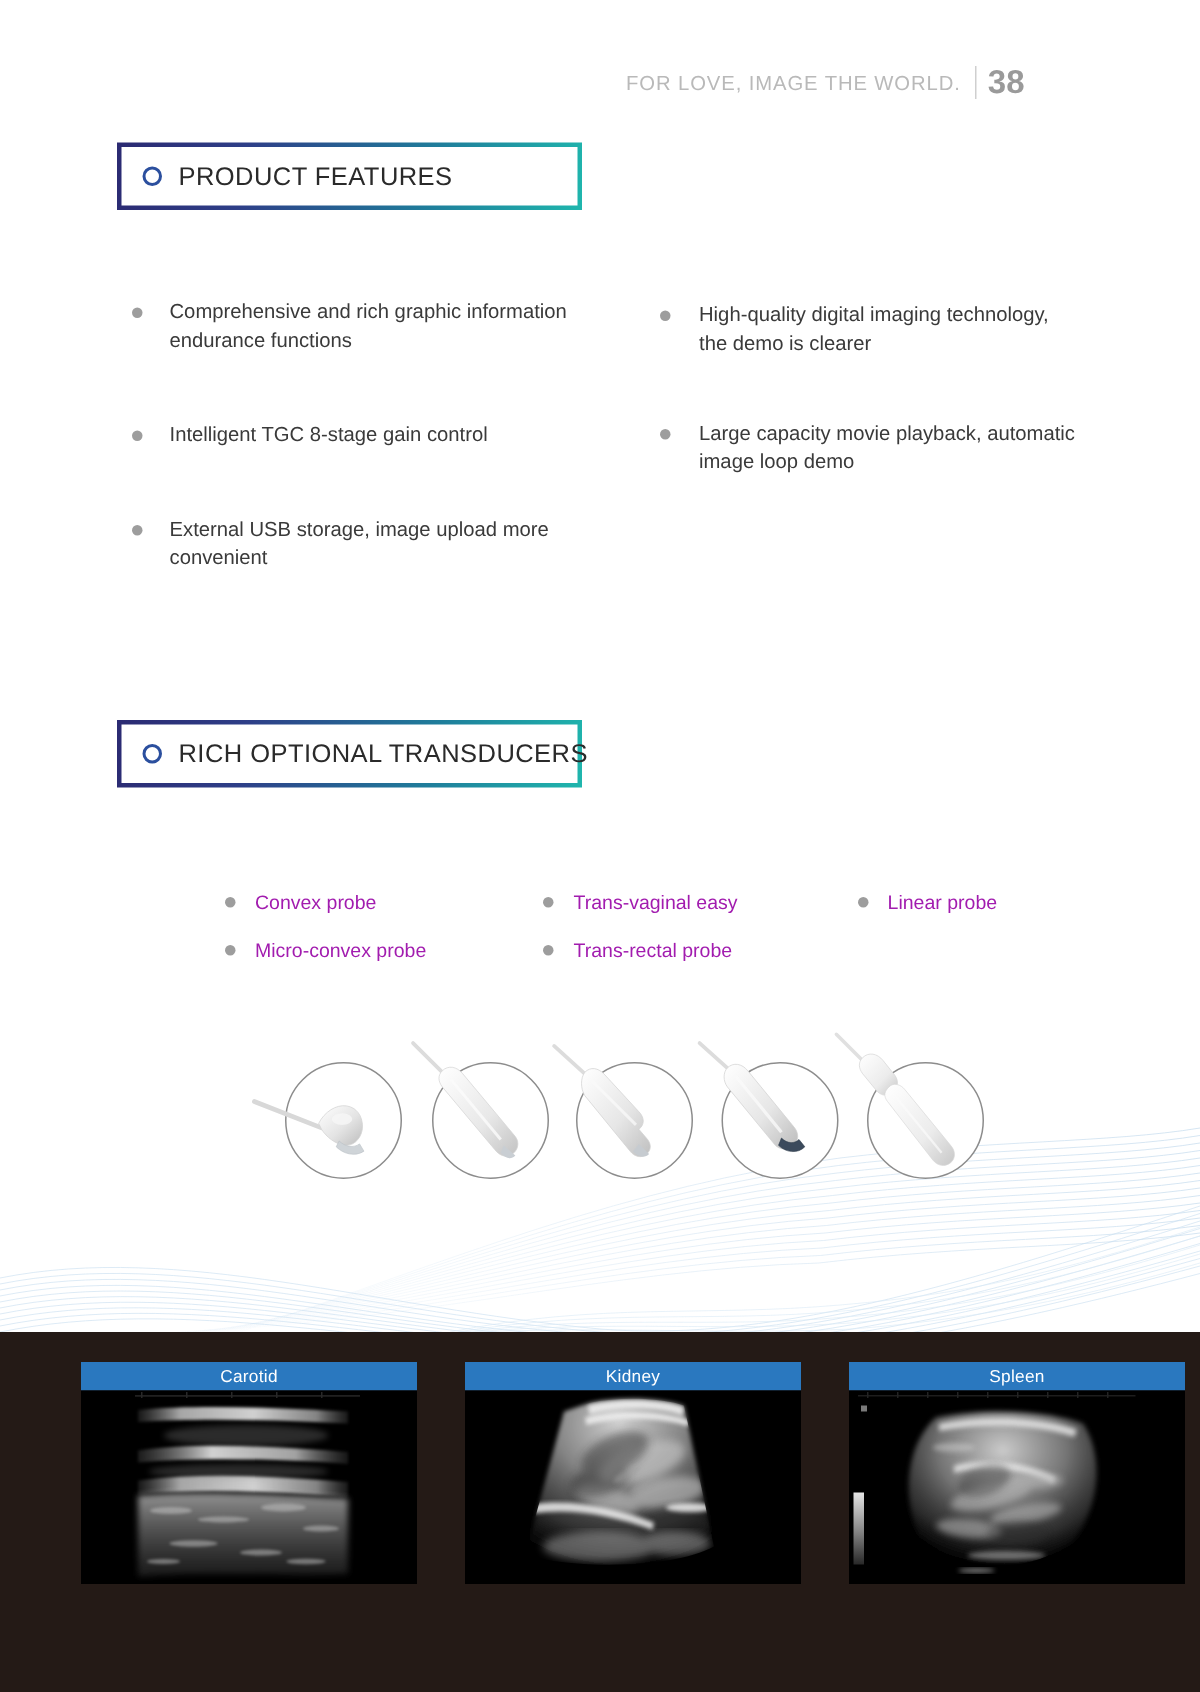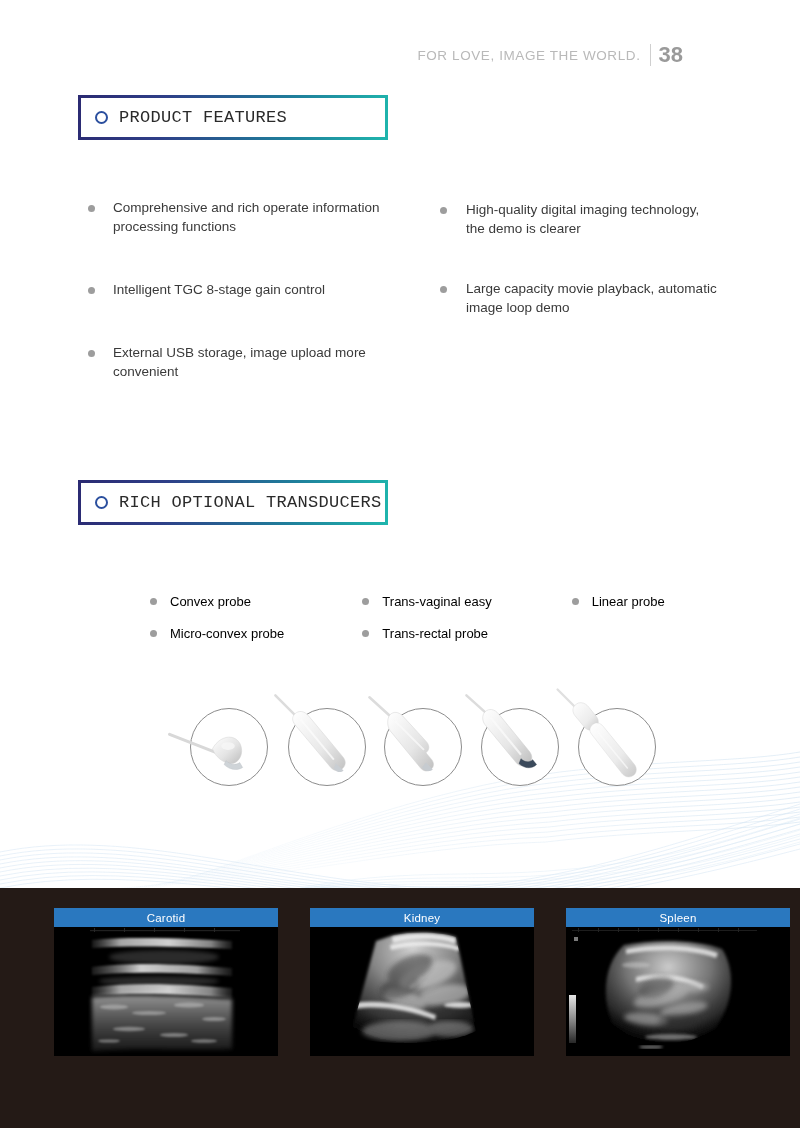--- a/index.html
+++ b/index.html
@@ -28,21 +28,20 @@
     padding-left:8px; letter-spacing:0px;
   }
 
   
   .section-box{
     position:absolute;
     width:310px; height:45px;
     padding:3px;
     background:linear-gradient(100deg,#2b2a72 0%, #2e3f88 28%, #1f7e9b 68%, #1fb6ad 100%);
     display:block;
-    font-family:Liberation Mono, monospace;
   }
   .section-box .inner{
     width:100%; height:100%;
     background:#ffffff;
     display:flex; align-items:center;
     padding-left:14px;
   }
   .sec-circle{
     width:13px; height:13px; border-radius:50%;
     border:2px solid #2b4f9e; background:#fff;
@@ -76,21 +75,21 @@
   #feat-right .feat-item .dot{ margin-right:19px; }
 
   
   .probe-list{ position:absolute; left:150px; top:594px; width:560px; }
   .probe-row{ display:flex; margin-bottom:17px; }
   .probe-cell{ display:flex; align-items:center; }
   .probe-cell .dot{
     width:7px; height:7px; border-radius:50%;
     background:#9d9d9d; flex:0 0 auto; margin-right:13px;
   }
-  .probe-cell .txt{ font-size:13px; color:#000000; }
+  .probe-cell .txt{ font-size:13px; color:#a21caf; }
   .c1{ width:215px; }
   .c2{ width:212px; }
   .c3{ width:140px; }
 
   
   .probes{ position:absolute; left:160px; top:700px; width:520px; height:100px; }
   .probe-circ{
     position:absolute; top:8px;
     width:78px; height:78px; border-radius:50%;
     border:1.3px solid #8c8c8c; background:#fff;
@@ -139,21 +138,21 @@
   <div class="section-box" id="box-features">
     <div class="inner">
       <span class="sec-circle"></span>
       <span class="sec-title">PRODUCT  FEATURES</span>
     </div>
   </div>
 
   <div class="feat-col" id="feat-left">
     <div class="feat-item">
       <span class="dot"></span>
-      <span class="txt">Comprehensive and rich operate information processing functions</span>
+      <span class="txt">Comprehensive and rich graphic information endurance functions</span>
     </div>
     <div class="feat-item">
       <span class="dot"></span>
       <span class="txt">Intelligent TGC 8-stage gain control</span>
     </div>
     <div class="feat-item">
       <span class="dot"></span>
       <span class="txt">External USB storage, image upload more convenient</span>
     </div>
   </div>

